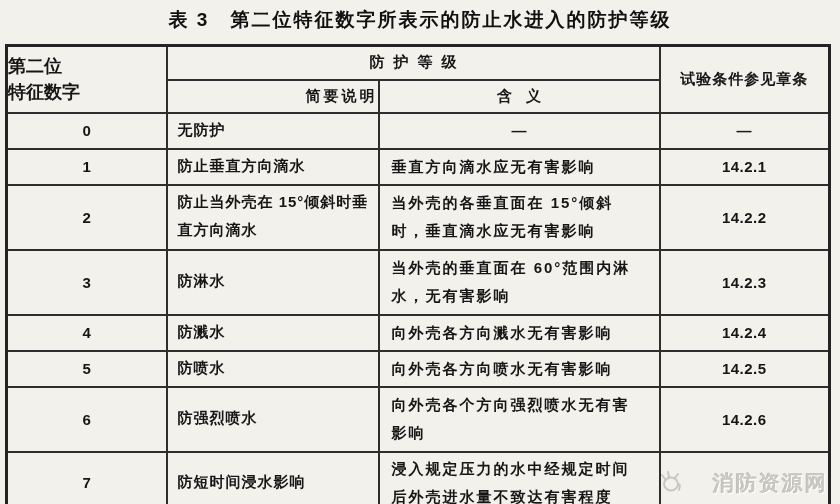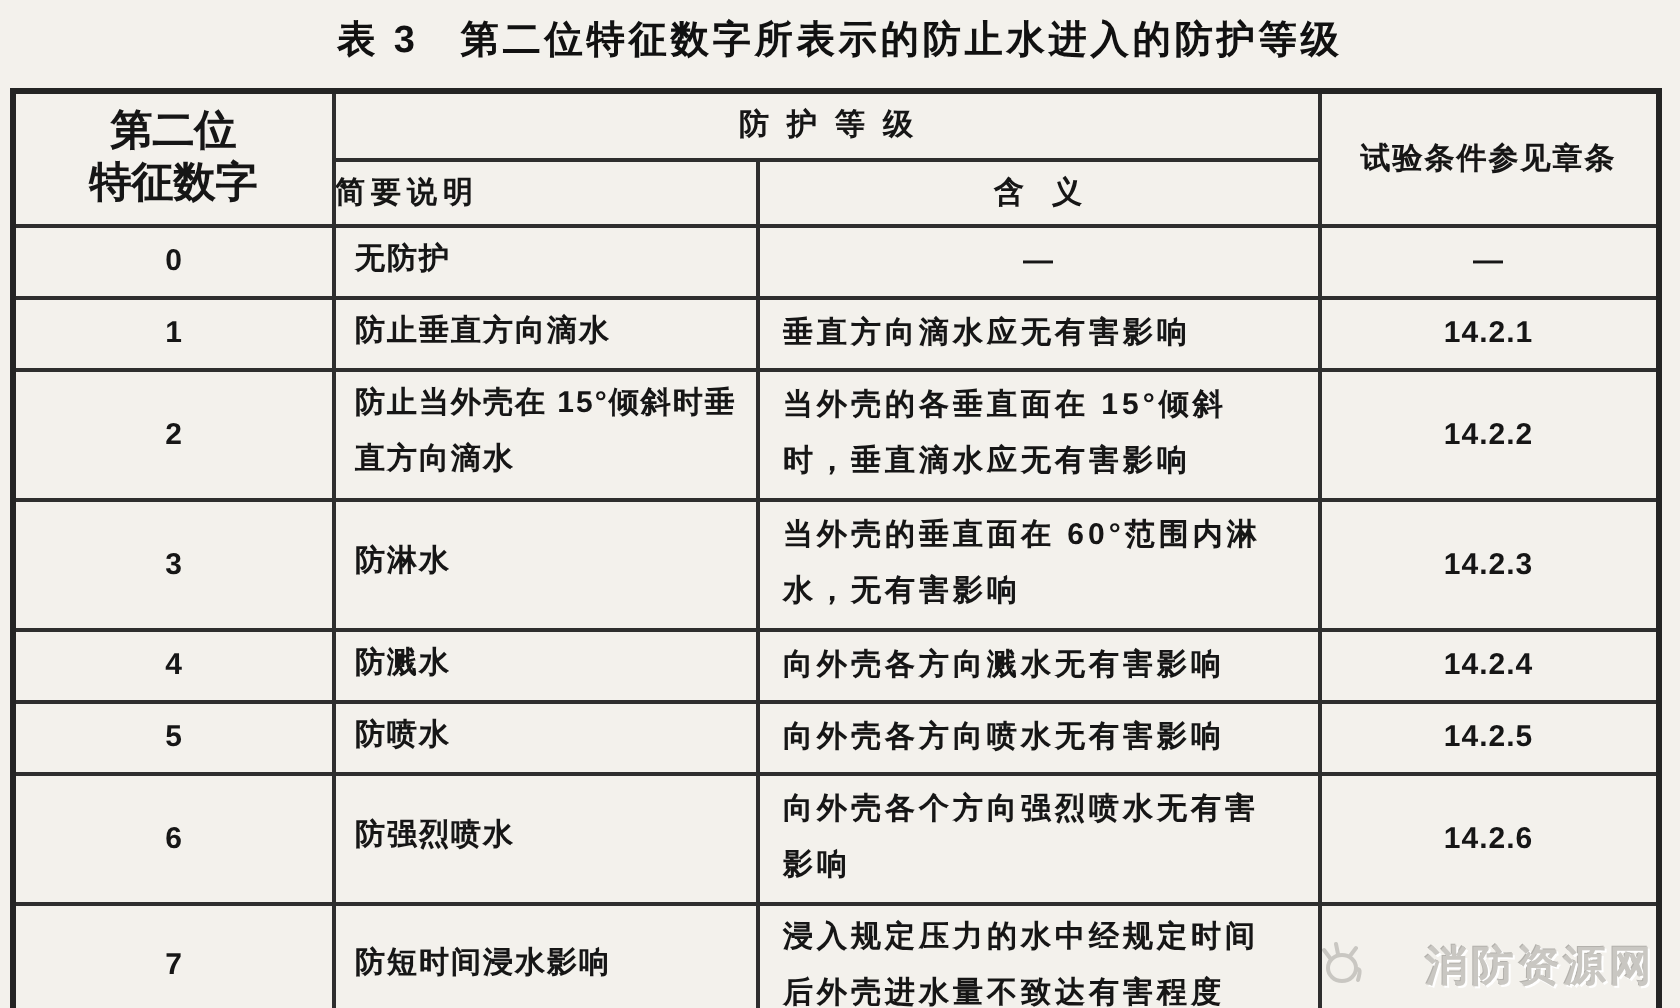--- a/index.html
+++ b/index.html
@@ -43,23 +43,23 @@
   }
   
   col.c-digit   { width: 160px; }
   col.c-brief   { width: 212px; }
   col.c-meaning { width: 281px; }
   col.c-test    { width: 170px; }
 
   
   tr.h-top { height: 34px; }
   tr.h-sub { height: 33px; }
-  th.h-digit { text-align: center; line-height: 26px; font-size: 21px; }
+  th.h-digit { text-align: left; line-height: 26px; font-size: 18px; }
   th.h-group { text-align: center; letter-spacing: 9px; padding-left: 9px; }
-  th.h-brief { text-align: left; letter-spacing: 3px; margin-left: 32px; }
+  th.h-brief { text-align: right; letter-spacing: 3px; margin-left: 32px; }
   th.h-meaning { text-align: center; letter-spacing: 14px; padding-left: 14px; border-radius: 12px; }
   th.h-test  { text-align: center; letter-spacing: 1px; }
 
   
   tr.rh-s  { height: 33px; }
   tr.rh-s2 { height: 34px; }
   tr.rh-d  { height: 65px; }
   tr.rh-d2 { height: 56px; }
 
   td.cell-digit { text-align: center; }

